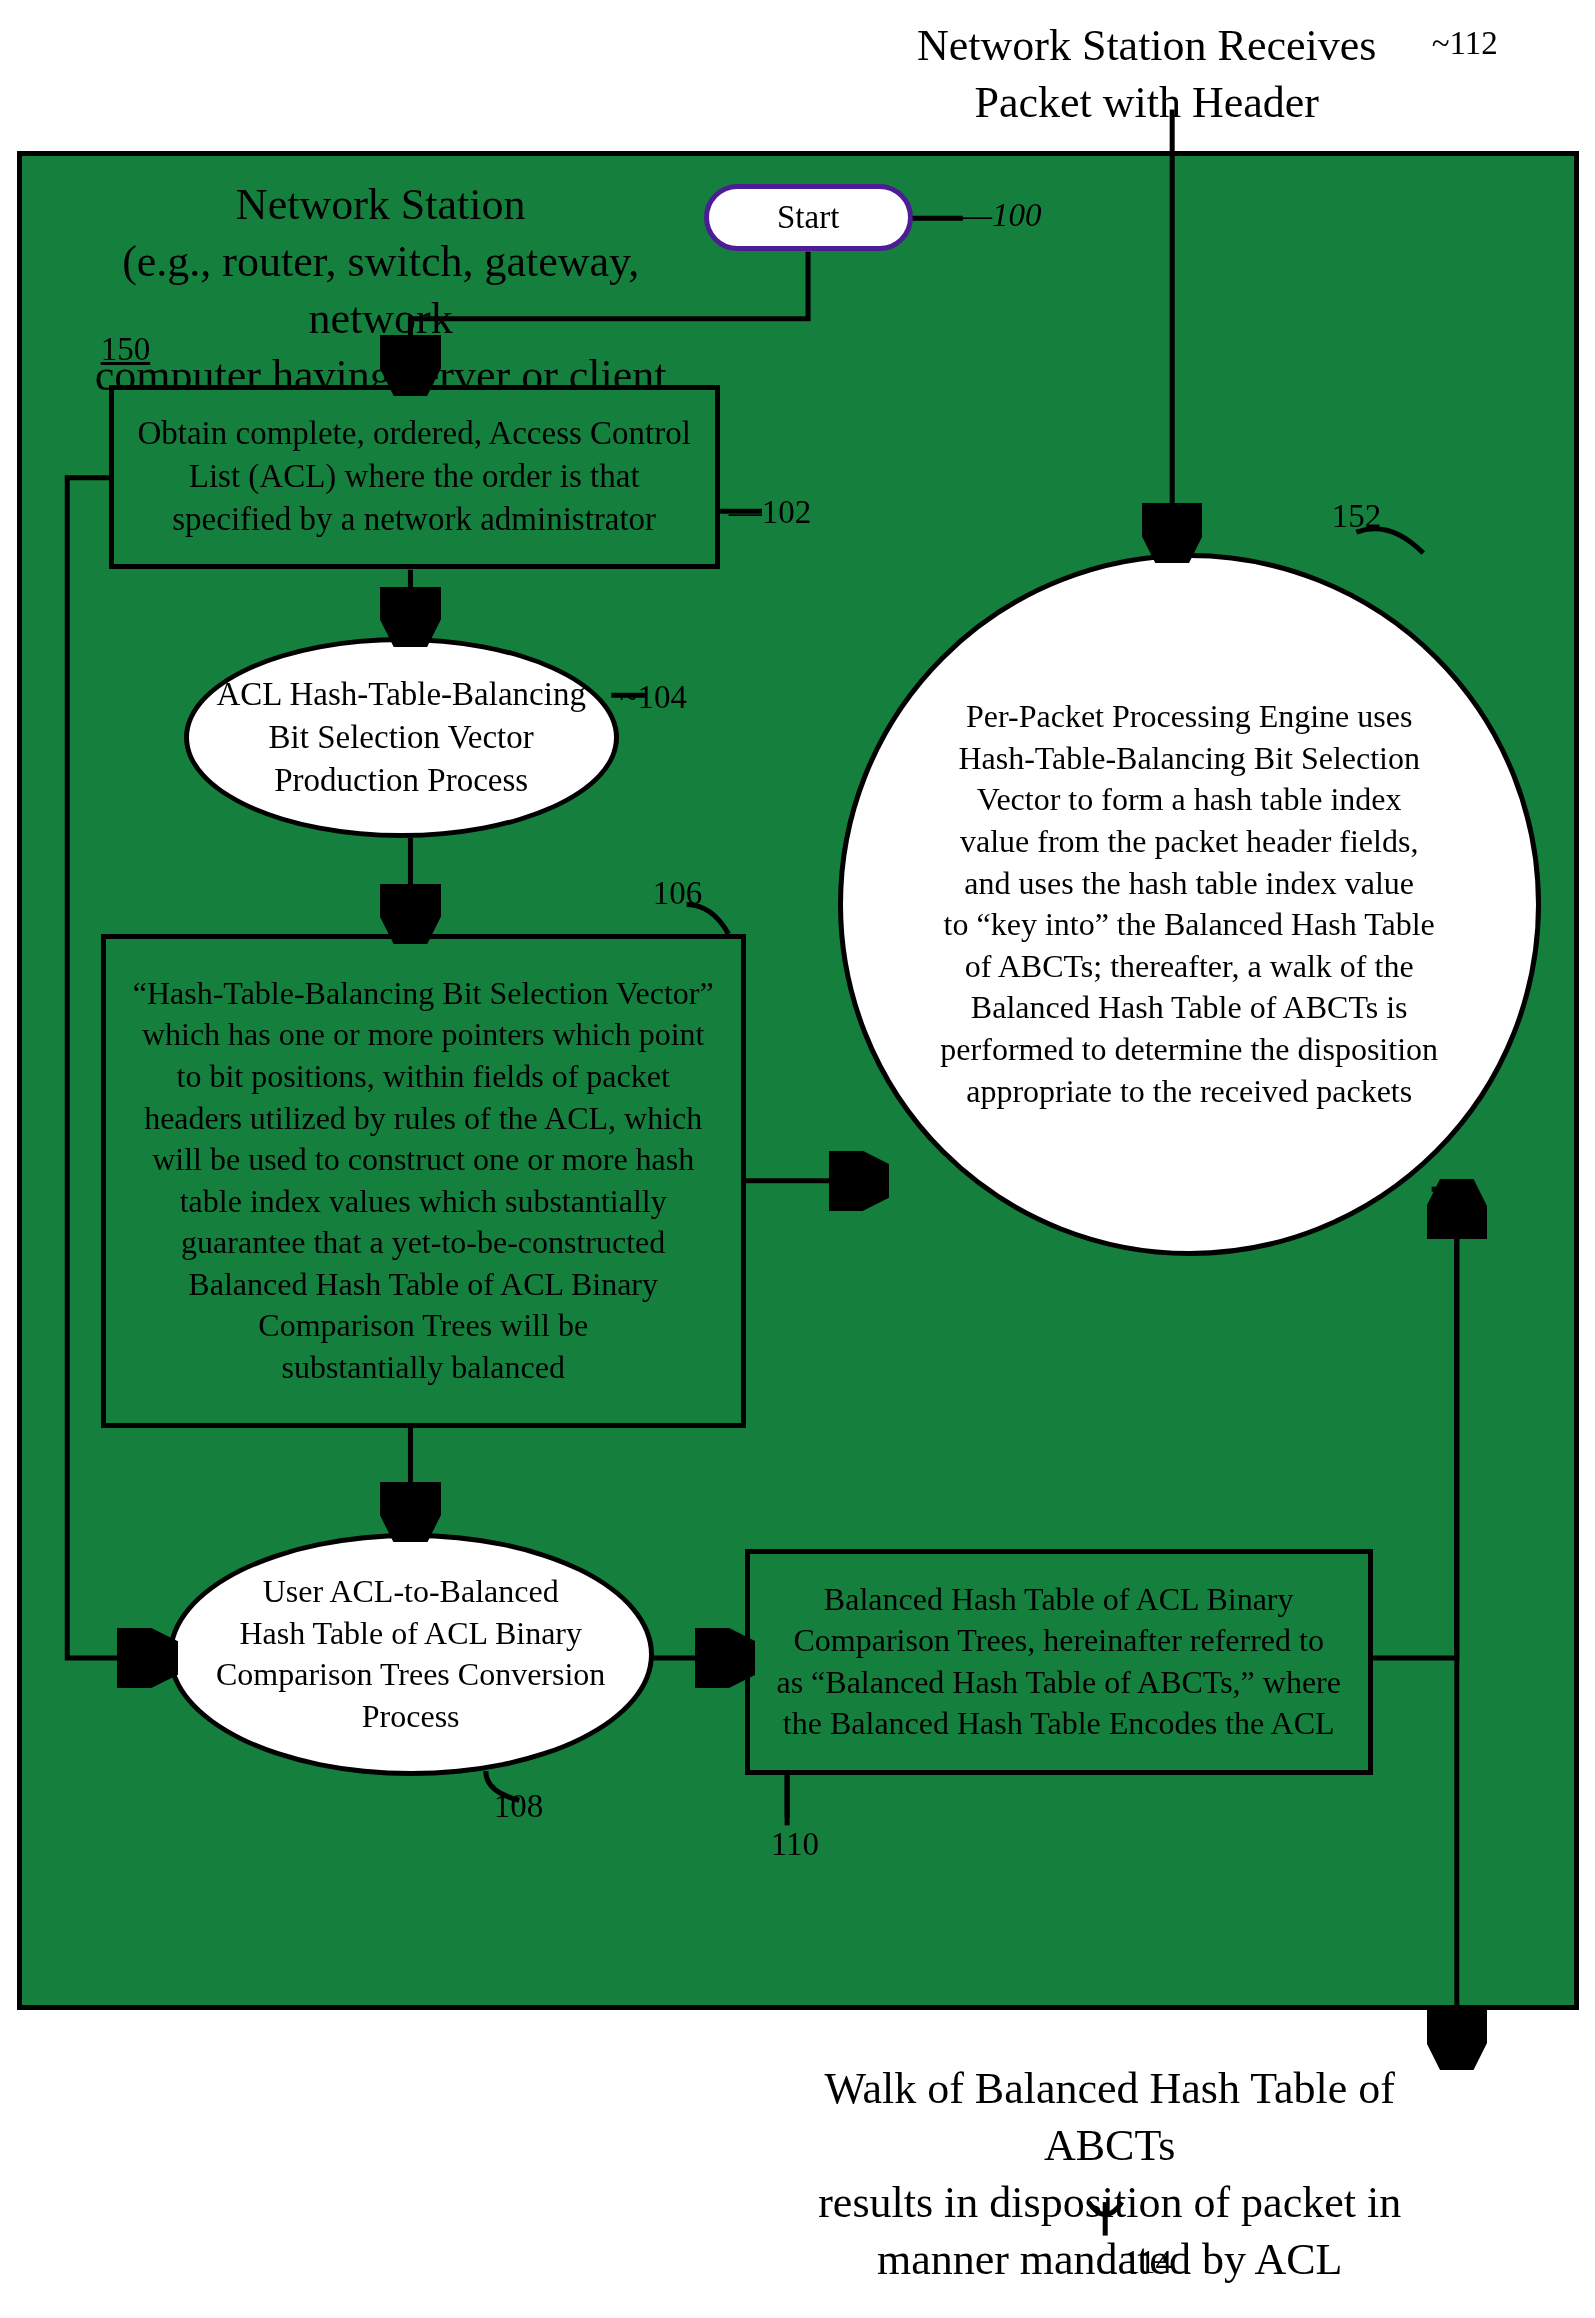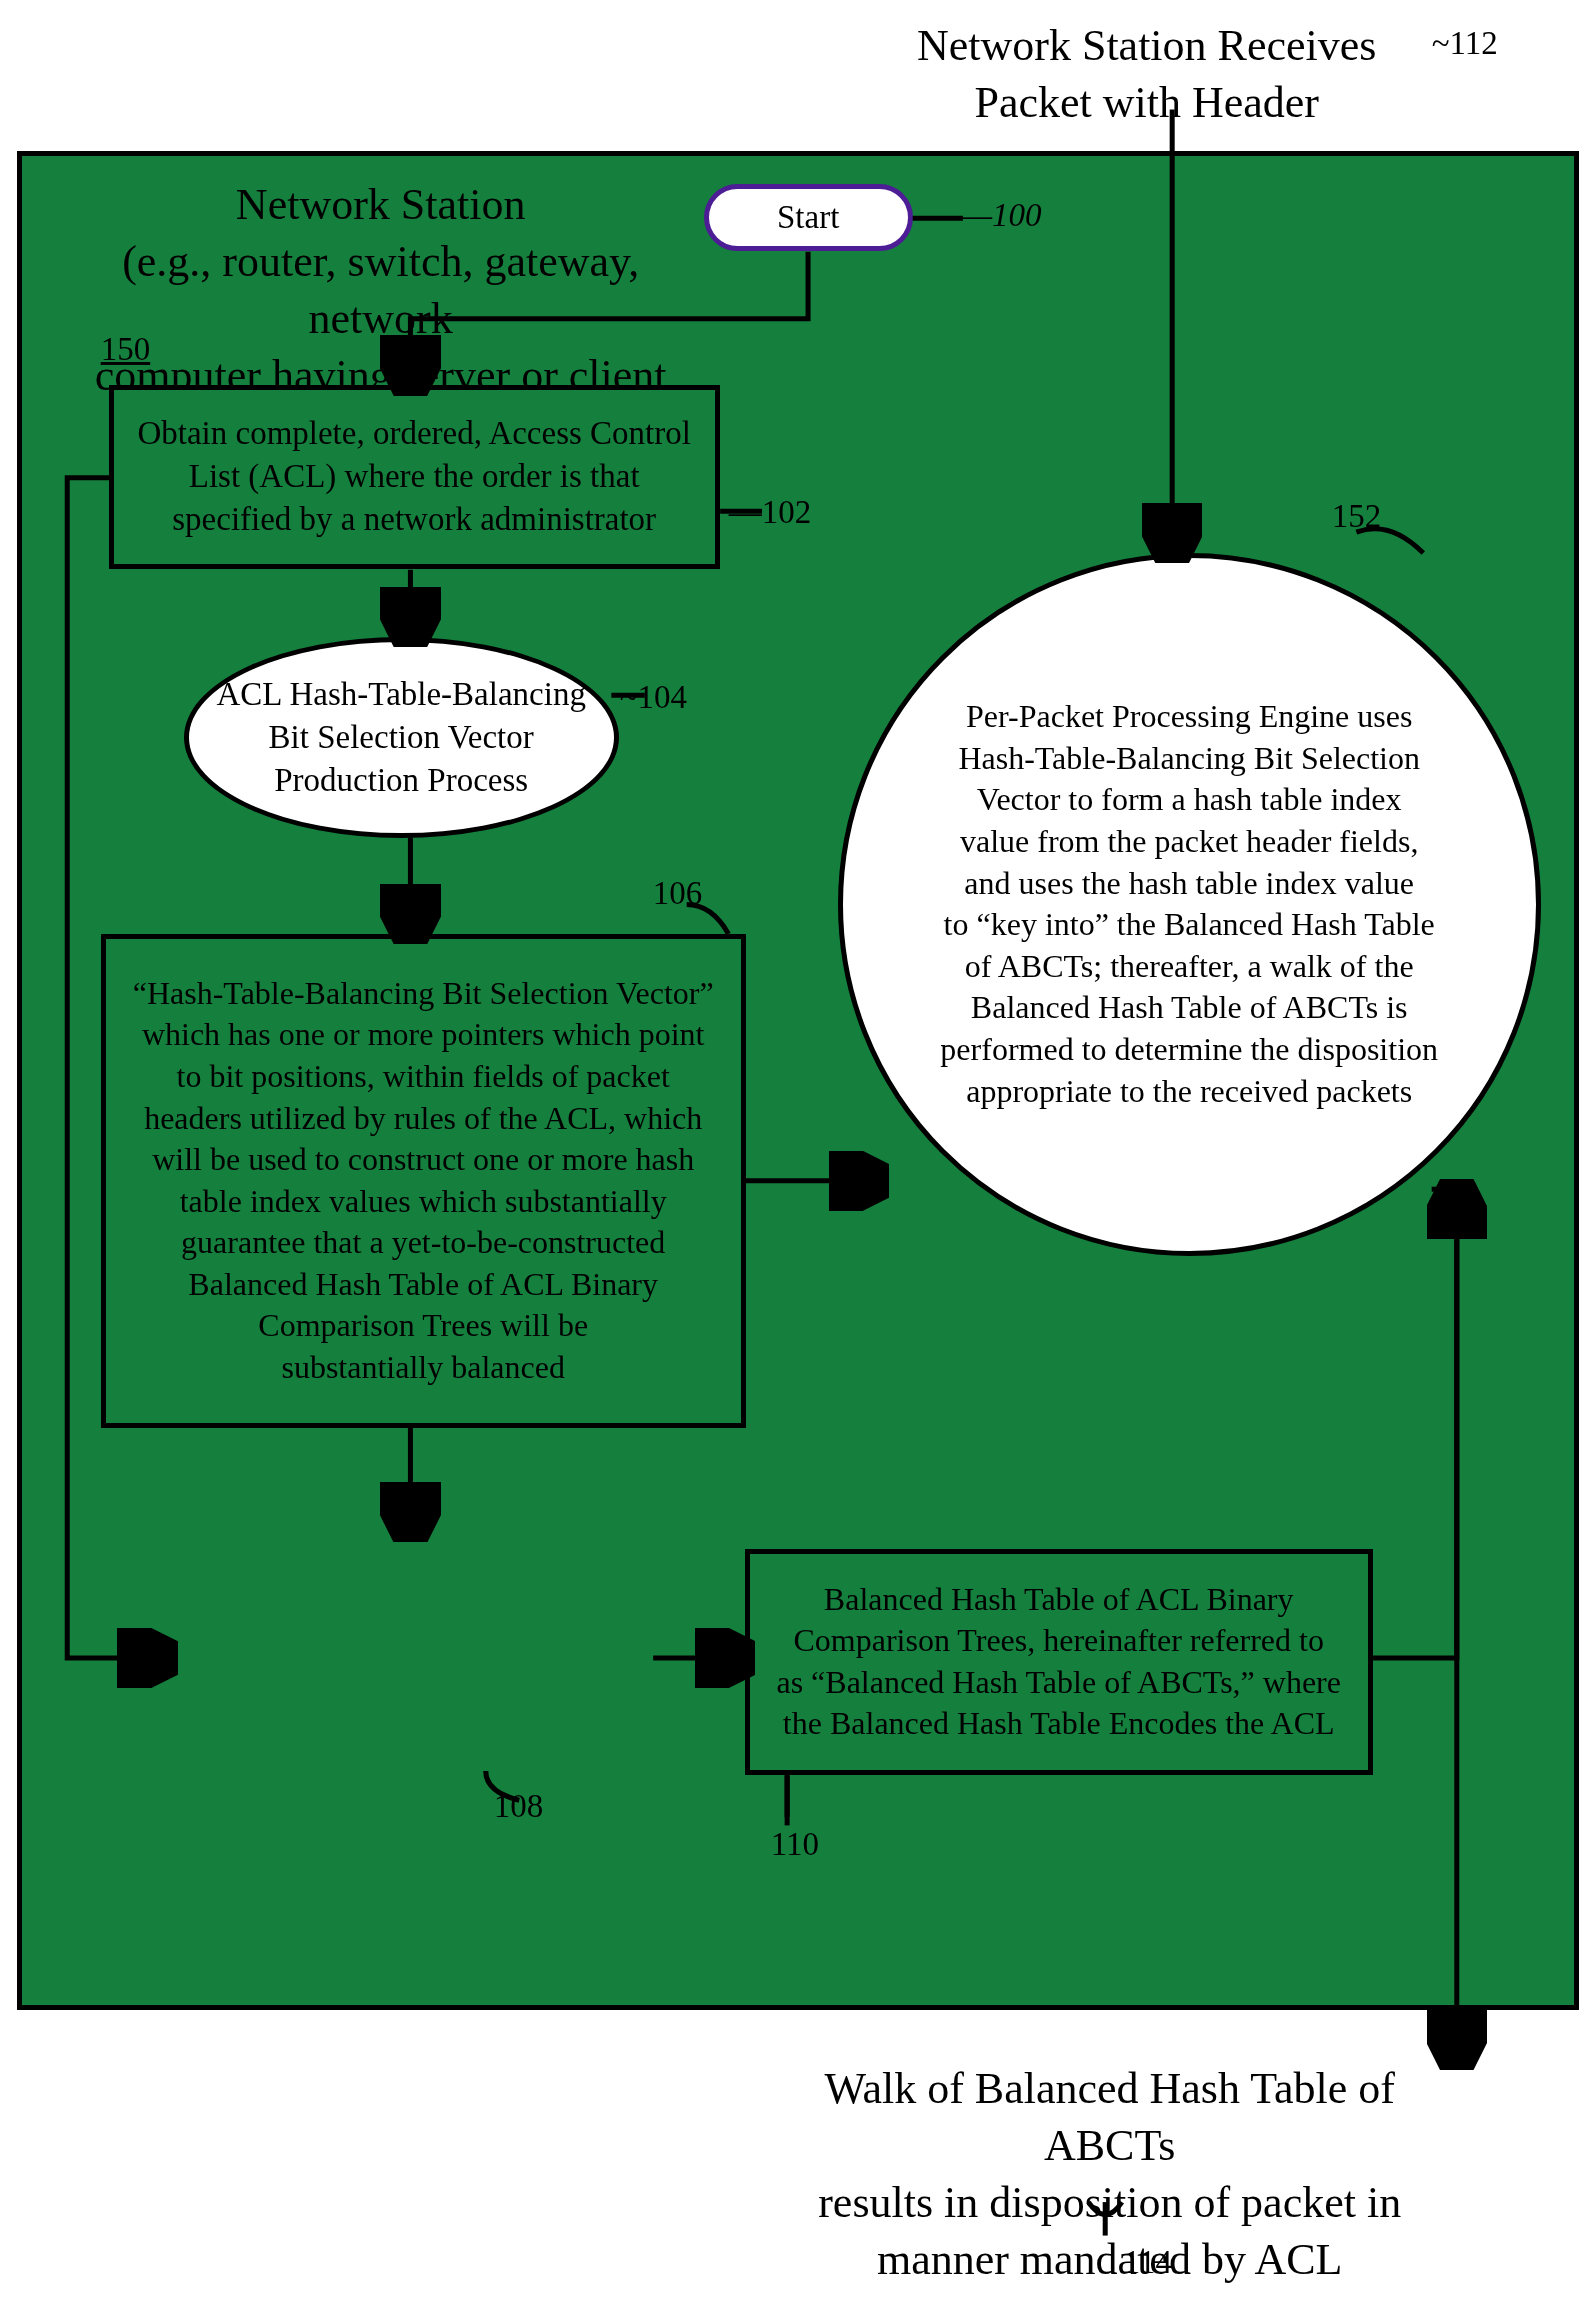--- a/index.html
+++ b/index.html
@@ -107,20 +107,21 @@
   <div class="ref" style="left:603px; top:662px;">
     <span>~</span><span>104</span>
   </div>
 
   <div class="box" style="left:84px; top:917px; width:645px; height:494px; font-size:32px;">“Hash-Table-Balancing Bit Selection Vector”<br>which has one or more pointers which point<br>to bit positions, within fields of packet<br>headers utilized by rules of the ACL, which<br>will be used to construct one or more hash<br>table index values which substantially<br>guarantee that a yet-to-be-constructed<br>Balanced Hash Table of ACL Binary<br>Comparison Trees will be<br>substantially balanced</div>
   <div class="ref" style="left:636px; top:858px;">106</div>
 
   <div class="oval" style="left:821px; top:536px; width:703px; height:703px; font-size:32px;">Per-Packet Processing Engine uses<br>Hash-Table-Balancing Bit Selection<br>Vector to form a hash table index<br>value from the packet header fields,<br>and uses the hash table index value<br>to “key into” the Balanced Hash Table<br>of ABCTs; thereafter, a walk of the<br>Balanced Hash Table of ABCTs is<br>performed to determine the disposition<br>appropriate to the received packets</div>
   <div class="ref" style="left:1315px; top:481px;">152</div>
 
+  <div class="oval" style="left:151px; top:1516px; width:486px; height:243px; font-size:32px;">User ACL-to-Balanced<br>Hash Table of ACL Binary<br>Comparison Trees Conversion<br>Process</div>
   <div class="ref" style="left:477px; top:1771px;">108</div>
 
   <div class="box" style="left:728px; top:1532px; width:628px; height:226px; font-size:32px;">Balanced Hash Table of ACL Binary<br>Comparison Trees, hereinafter referred to<br>as “Balanced Hash Table of ABCTs,” where<br>the Balanced Hash Table Encodes the ACL</div>
   <div class="ref" style="left:754px; top:1809px;">110</div>
 
   <div class="label" style="left:779px; top:2043px; width:628px;">Walk of Balanced Hash Table of ABCTs<br>results in disposition of packet in<br>manner mandated by ACL</div>
   <div class="ref" style="left:1063px; top:2227px;margin-left:44px;">114</div>
 
   <svg class="arrows" viewBox="0 0 1866 2729" width="1562" height="2285">
     <defs>

